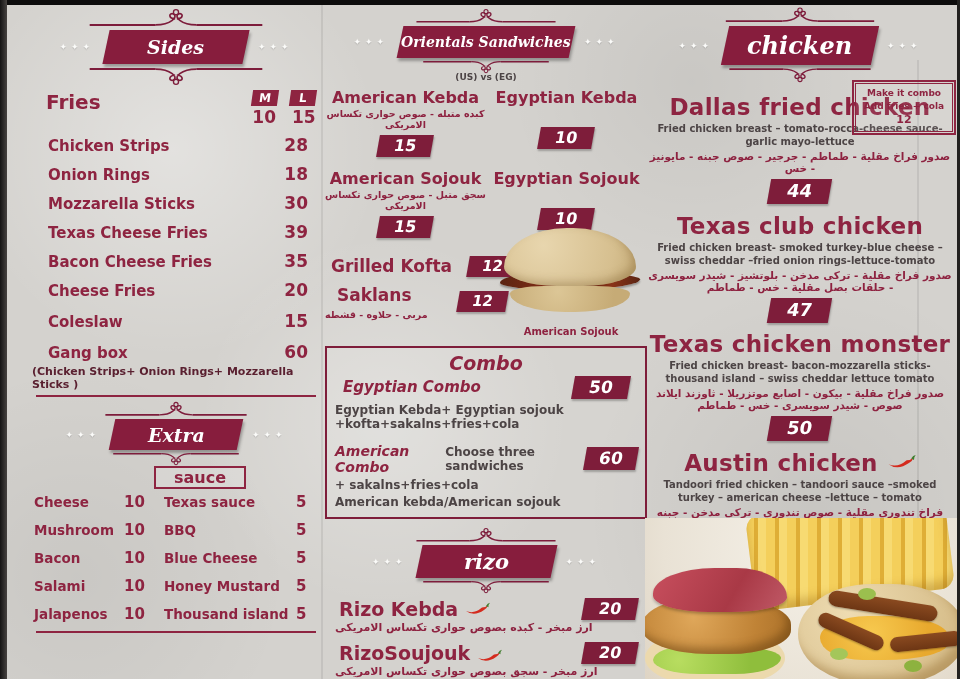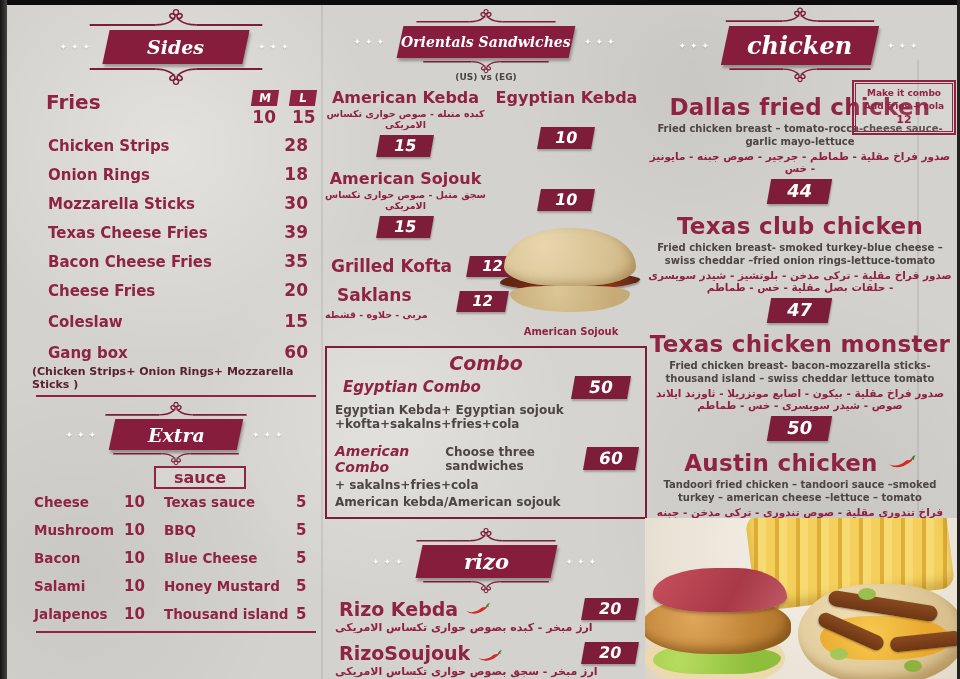--- a/index.html
+++ b/index.html
@@ -259,20 +259,21 @@
       <div>
         <div class="mid-name">Egyptian Kebda</div>
         <div style="margin-top:20px;"><span class="badge" style="font-size:16px;padding:1px 16px;">10</span></div>
       </div>
       <div style="margin-top:12px;">
         <div class="mid-name">American Sojouk</div>
         <div class="ar" style="font-size:9.5px;margin-top:1px;">سجق متبل - صوص حوارى تكساس الامريكى</div>
         <div style="margin-top:5px;"><span class="badge" style="font-size:16px;padding:1px 16px;">15</span></div>
       </div>
       <div style="margin-top:12px;">
+        <div class="mid-name">Egyptian Sojouk</div>
         <div style="margin-top:20px;"><span class="badge" style="font-size:16px;padding:1px 16px;">10</span></div>
       </div>
     </div>
 
     <div style="margin-top:18px;display:flex;align-items:center;gap:16px;">
       <span class="mid-name" style="font-size:17px;padding-left:6px;">Grilled Kofta</span>
       <span class="badge" style="font-size:15px;padding:1px 14px;">12</span>
     </div>
     <div style="margin-top:8px;display:flex;align-items:flex-start;gap:30px;">
       <span style="display:inline-block;">

